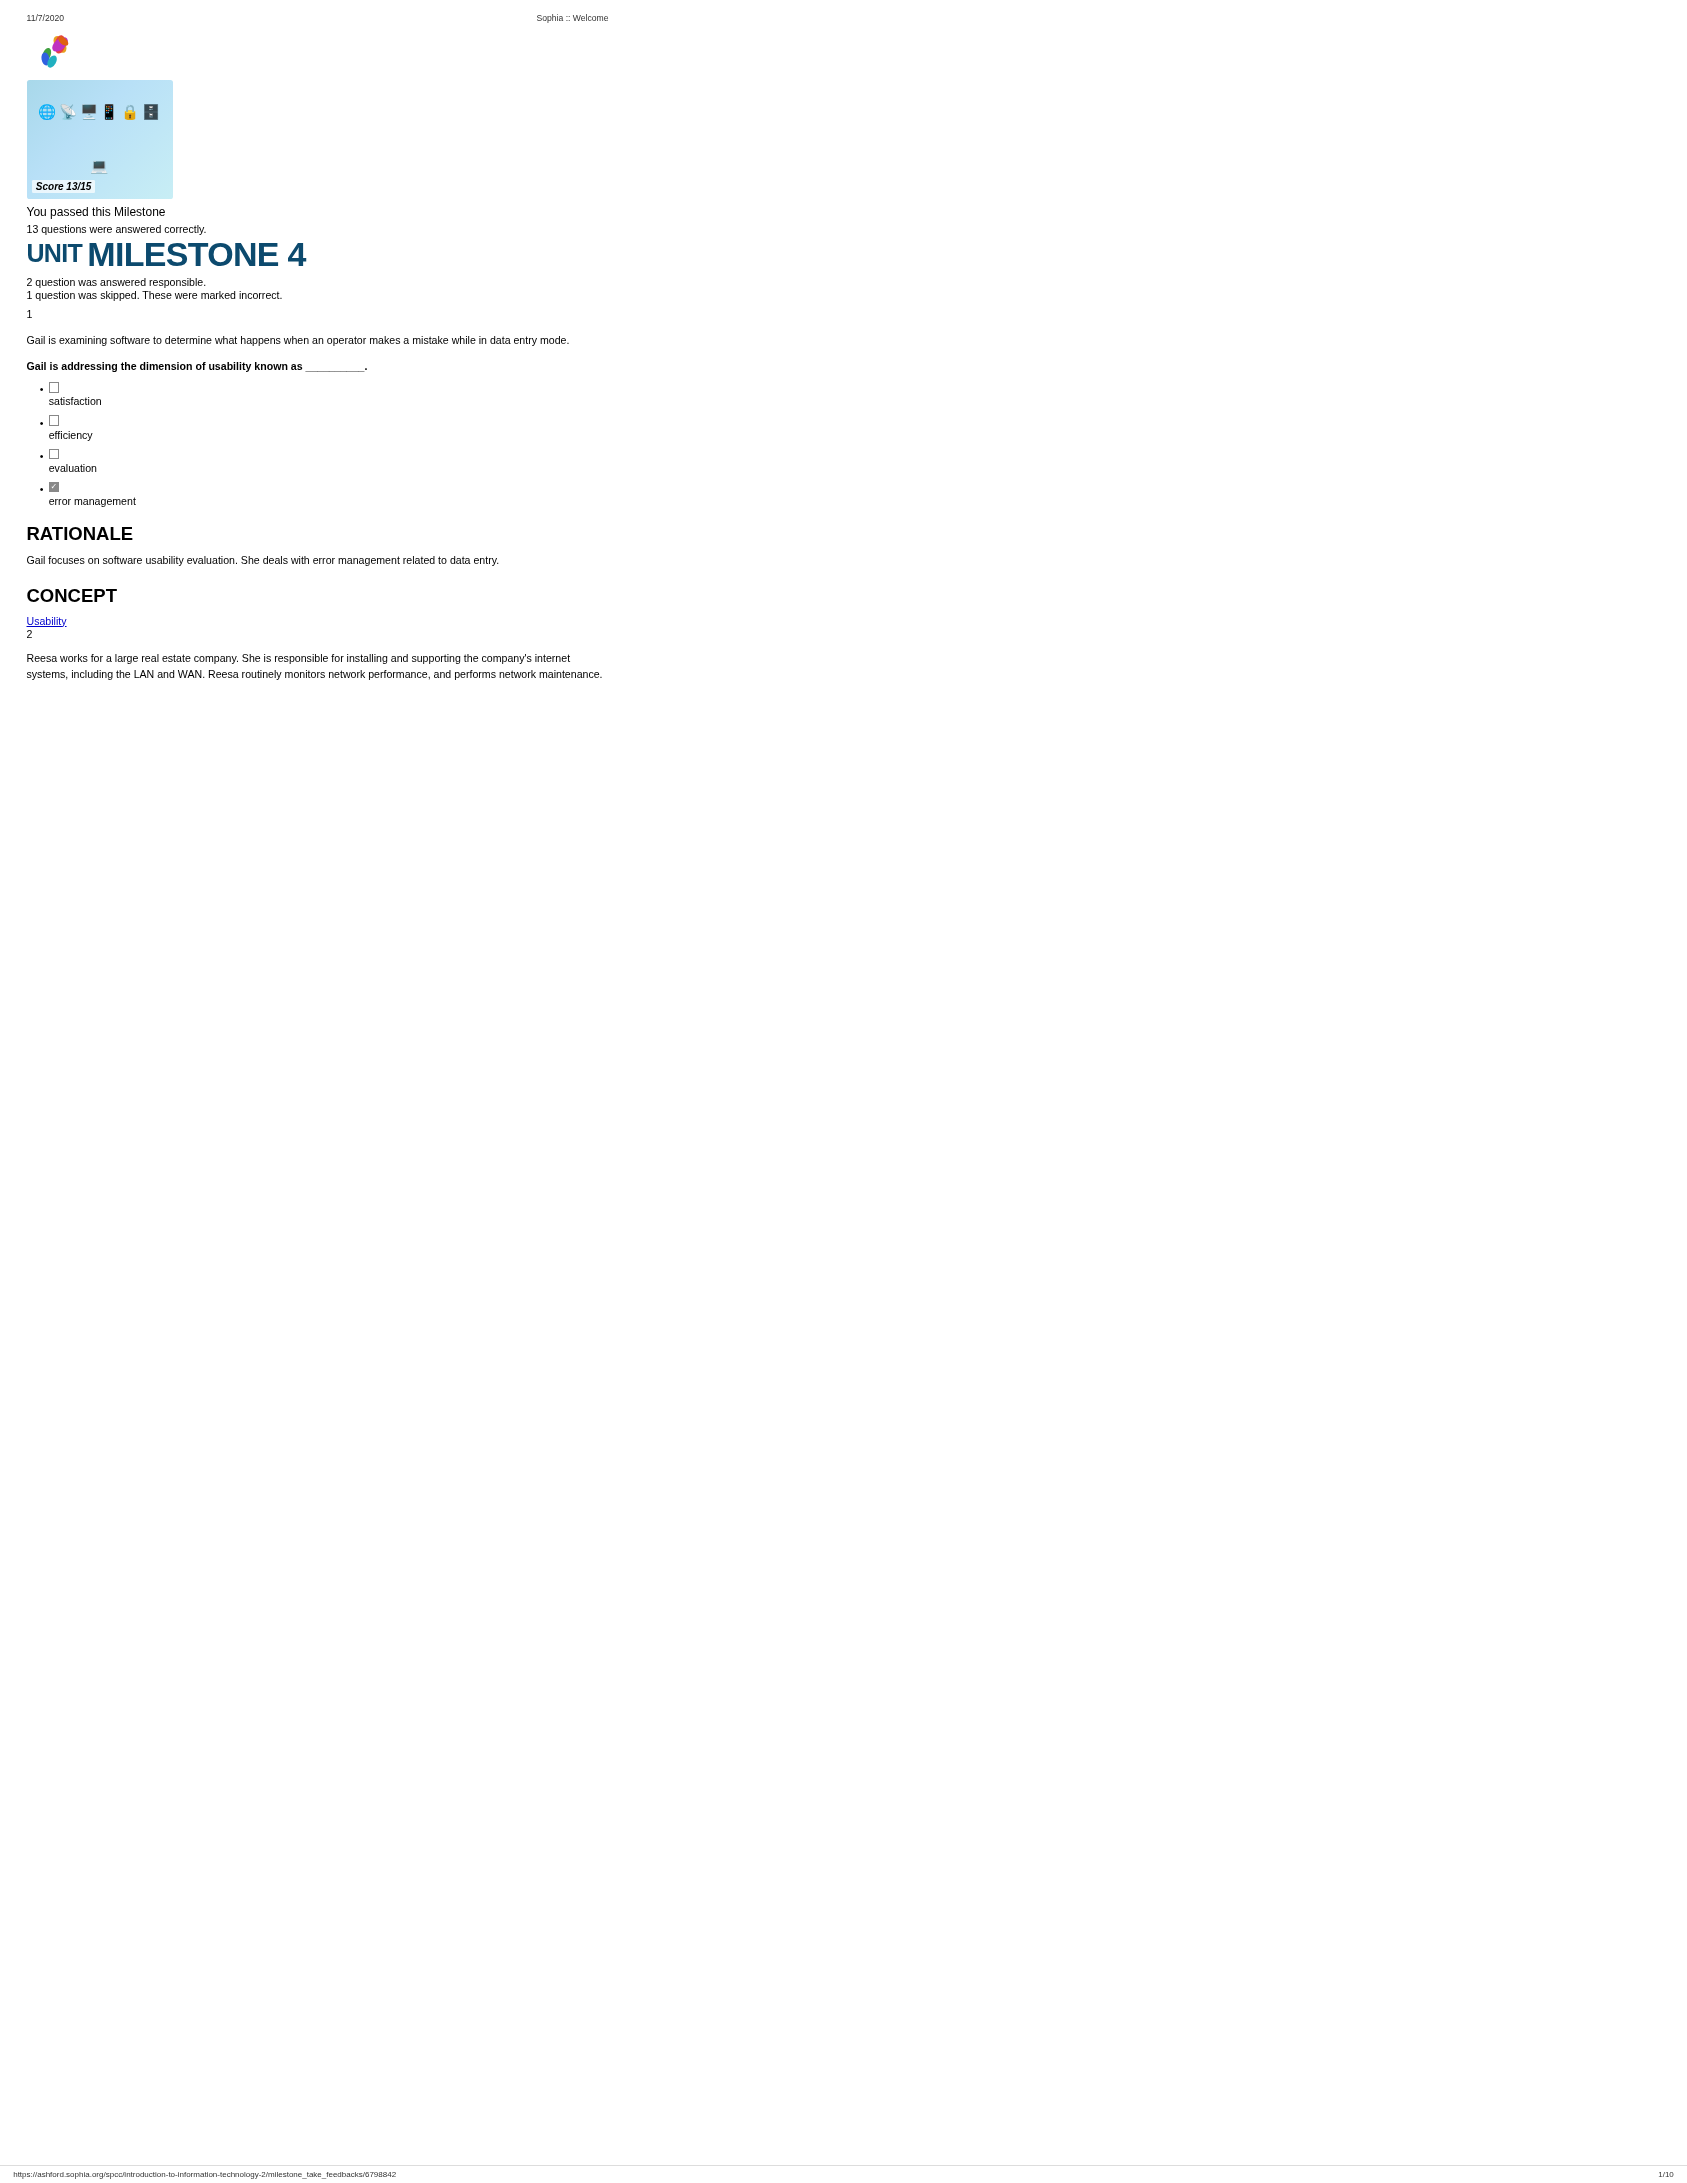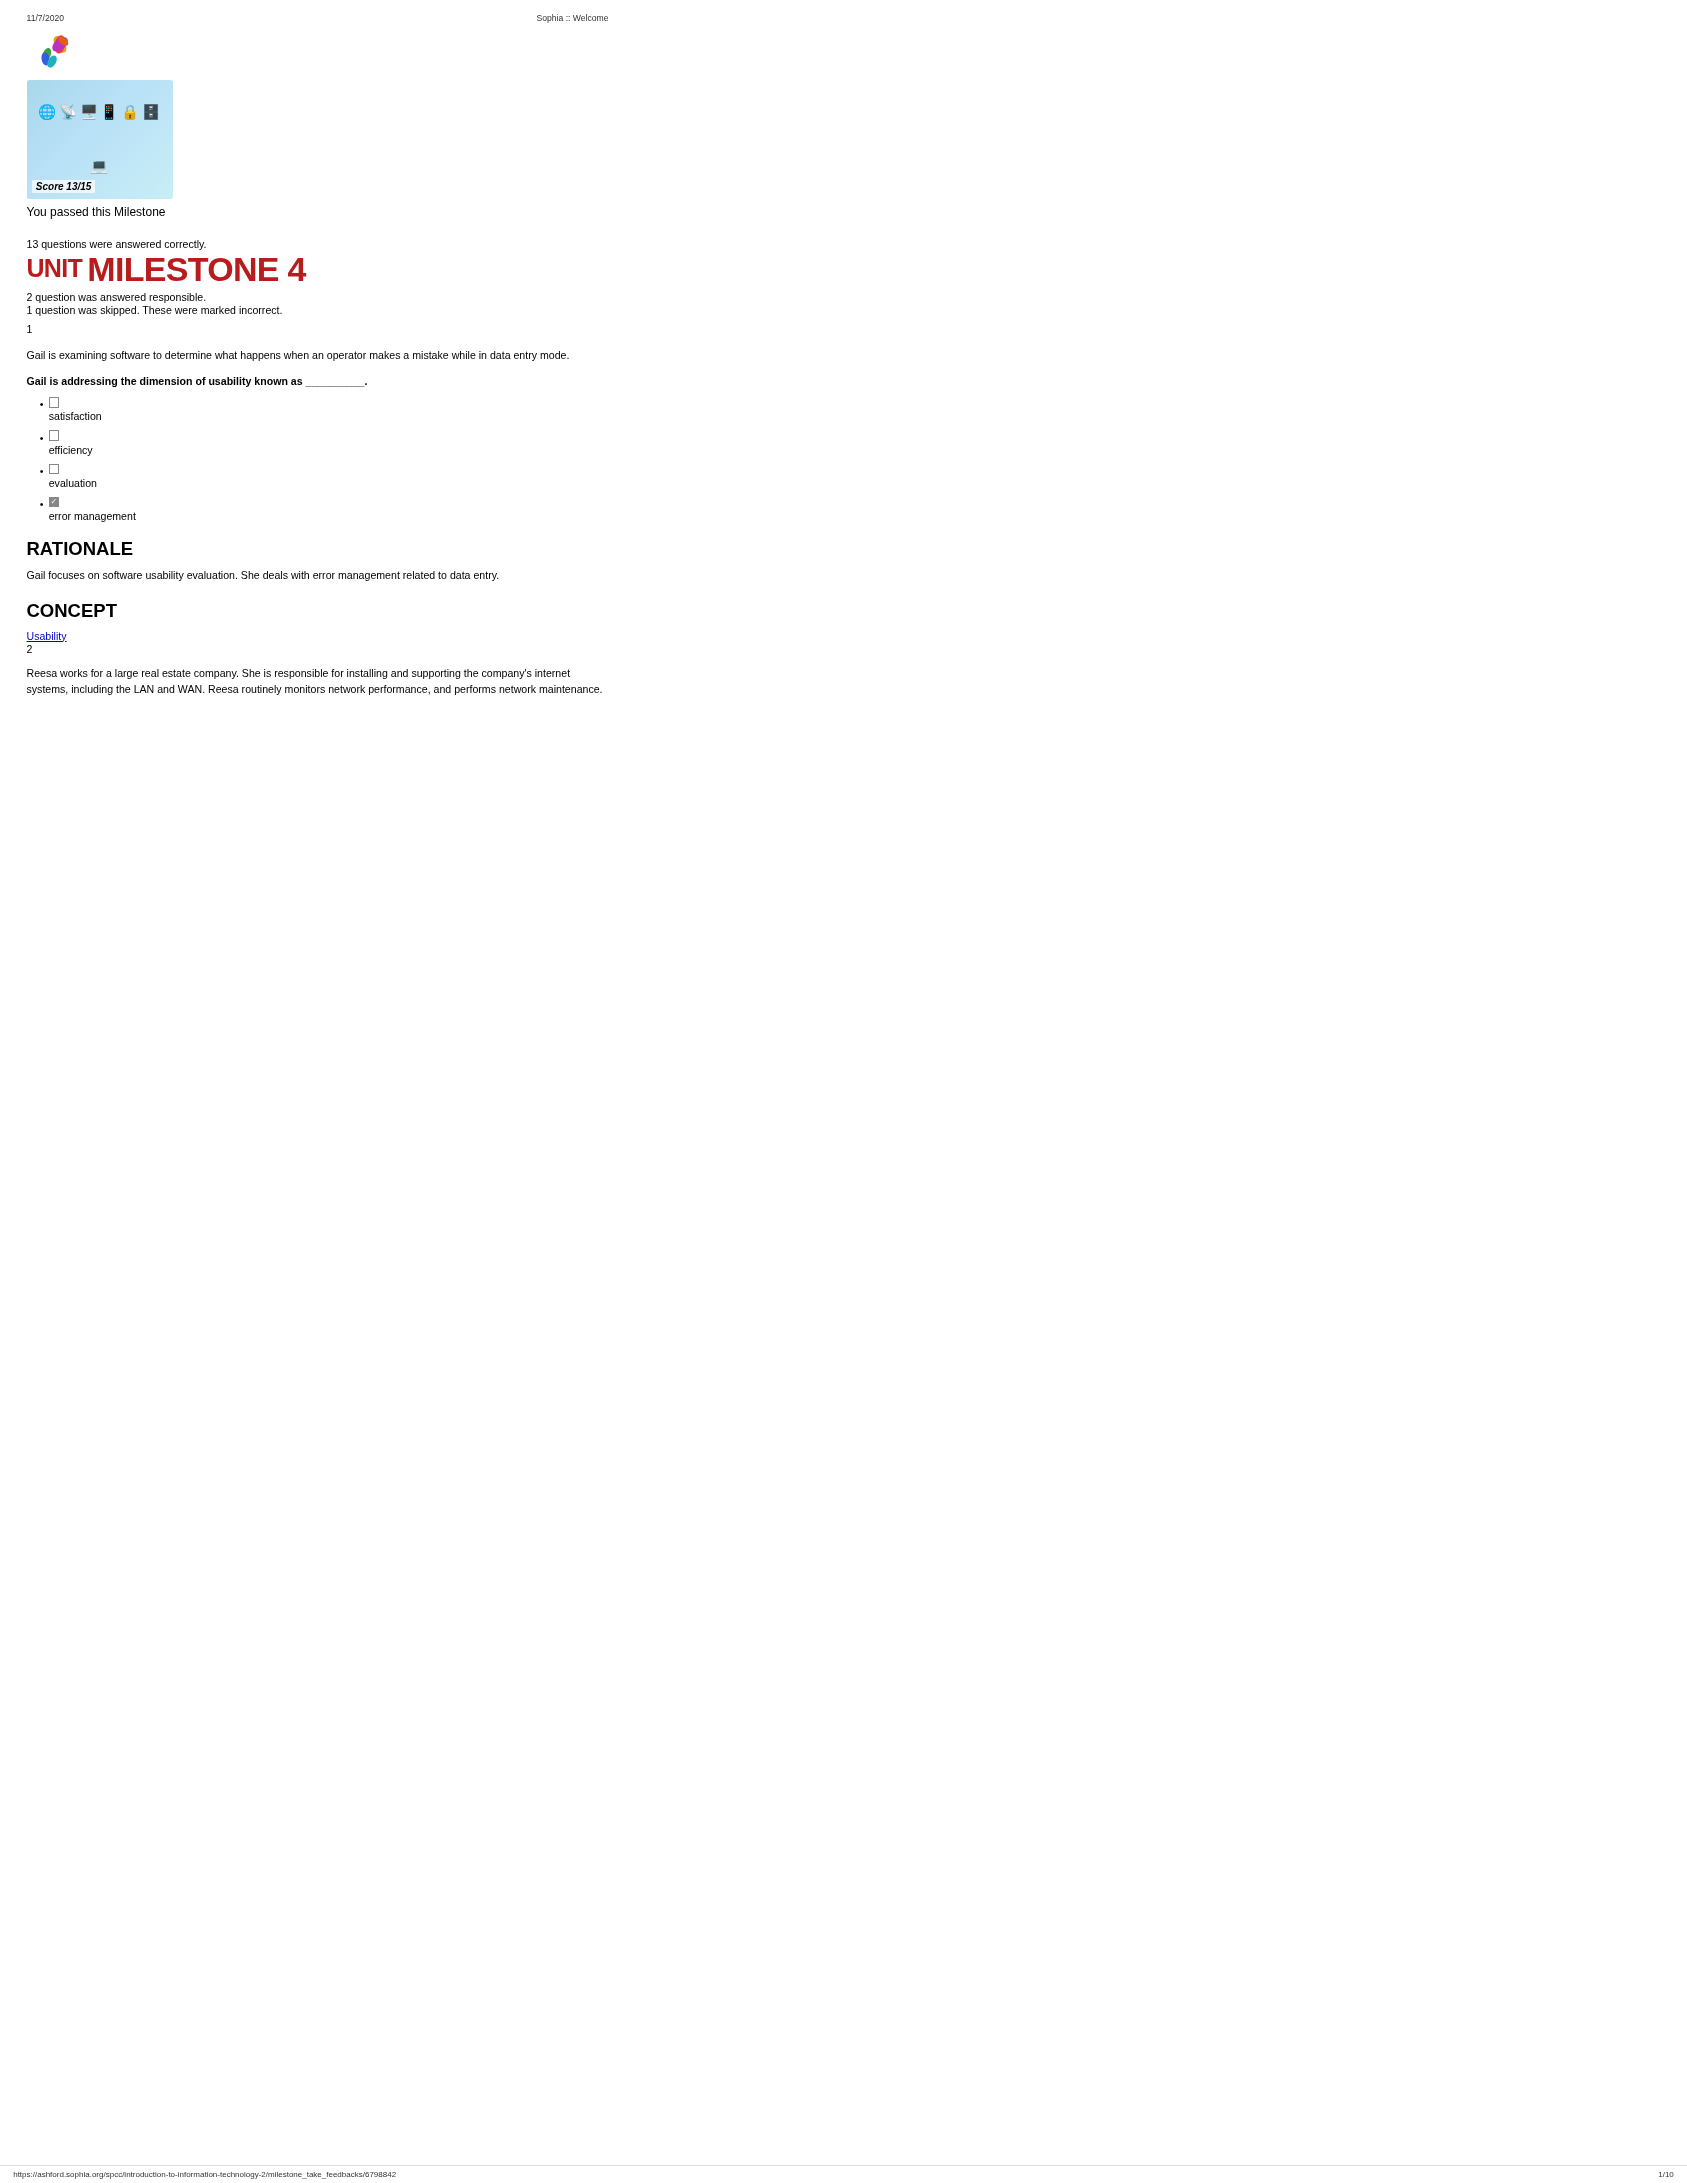--- a/index.html
+++ b/index.html
@@ -55,34 +55,34 @@
       font-size: 10px;
       background: rgba(255,255,255,0.7);
       padding: 1.3px 4px;
       border-radius: 1.3px;
       position: absolute;
       bottom: 5.3px;
       left: 5.3px;
       font-weight: bold;
     }
     .passed-section {
-      margin-bottom: 19px;
+      margin-bottom: 4px;
     }
     .passed-text {
       font-size: 12px;
       margin-bottom: 2.6px;
     }
     .milestone-overlay {
       position: relative;
       margin-bottom: 5.3px;
     }
     .milestone-banner {
       font-size: 34px;
       font-weight: 900;
-      color: #b91c1c;
+      color: #0c4a6e;
       letter-spacing: -0.7px;
       line-height: 1;
       font-family: Arial Black, Arial, sans-serif;
     }
     .stats-line {
       font-size: 10.6px;
       margin-bottom: 1.3px;
     }
     .stats-line .bold { font-weight: normal; }
     .question-number {

